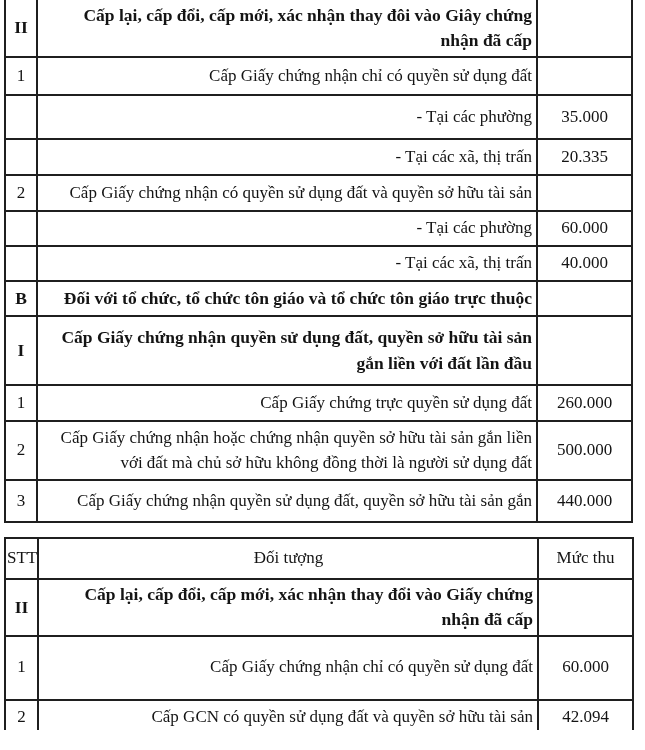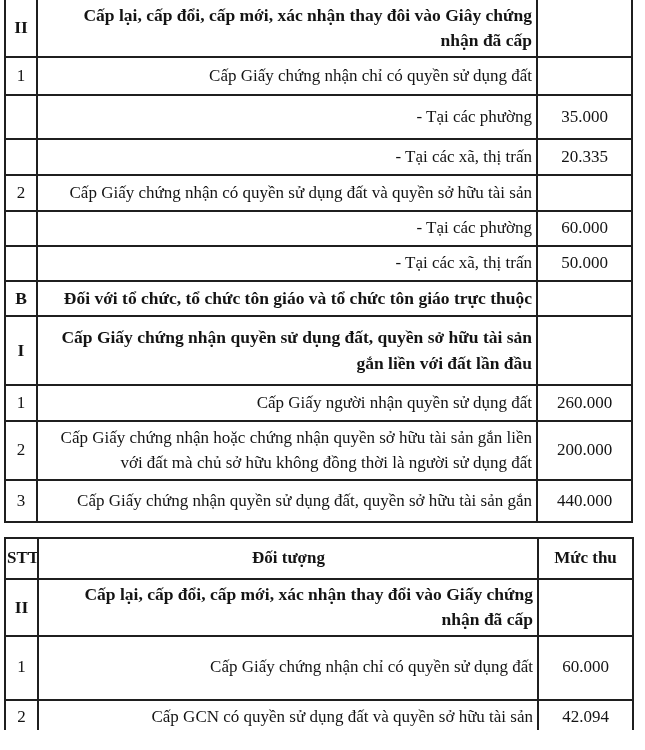--- a/index.html
+++ b/index.html
@@ -64,21 +64,21 @@
   #table1 tr:nth-child(10) { height: 36px; }
   #table1 tr:nth-child(11) { height: 59px; }
   #table1 tr:nth-child(12) { height: 42px; }
   
   #table2 {
     left: 4px;
     top: 537px;
     width: 628px;
   }
   #table2 thead tr { height: 41px; }
-  #table2 thead th { font-weight: bold; }
+  #table2 thead th { font-weight: normal; }
   #table2 thead th.label { text-align: center; border-radius: 10px; }
   #table2 tbody tr:nth-child(1) { height: 34px; }
   #table2 tbody tr:nth-child(2) { height: 64px; }
   #table2 tbody tr:nth-child(3) { height: 36px; }
   #table2 tbody tr:nth-child(4) { height: 36px; }
 </style>
 </head>
 <body>
 
 <div class="page">
@@ -116,41 +116,41 @@
           <td class="fee"></td>
         </tr>
         <tr>
           <td class="stt"></td>
           <td class="label">- Tại các phường</td>
           <td class="fee">60.000</td>
         </tr>
         <tr>
           <td class="stt"></td>
           <td class="label">- Tại các xã, thị trấn</td>
-          <td class="fee">50.000</td>
+          <td class="fee">40.000</td>
         </tr>
         <tr class="bold-row">
           <td class="stt">B</td>
           <td class="label">Đối với tổ chức, tổ chức tôn giáo và tổ chức tôn giáo trực thuộc</td>
           <td class="fee"></td>
         </tr>
         <tr class="bold-row">
           <td class="stt">I</td>
           <td class="label">Cấp Giấy chứng nhận quyền sử dụng đất, quyền sở hữu tài sản gắn liền với đất lần đầu</td>
           <td class="fee"></td>
         </tr>
         <tr>
           <td class="stt">1</td>
-          <td class="label">Cấp Giấy người nhận quyền sử dụng đất</td>
+          <td class="label">Cấp Giấy chứng trực quyền sử dụng đất</td>
           <td class="fee">260.000</td>
         </tr>
         <tr>
           <td class="stt">2</td>
           <td class="label">Cấp Giấy chứng nhận hoặc chứng nhận quyền sở hữu tài sản gắn liền với đất mà chủ sở hữu không đồng thời là người sử dụng đất</td>
-          <td class="fee">200.000</td>
+          <td class="fee">500.000</td>
         </tr>
         <tr>
           <td class="stt">3</td>
           <td class="label">Cấp Giấy chứng nhận quyền sử dụng đất, quyền sở hữu tài sản gắn</td>
           <td class="fee">440.000</td>
         </tr>
       </tbody>
   </table>
 
   <table id="table2">

